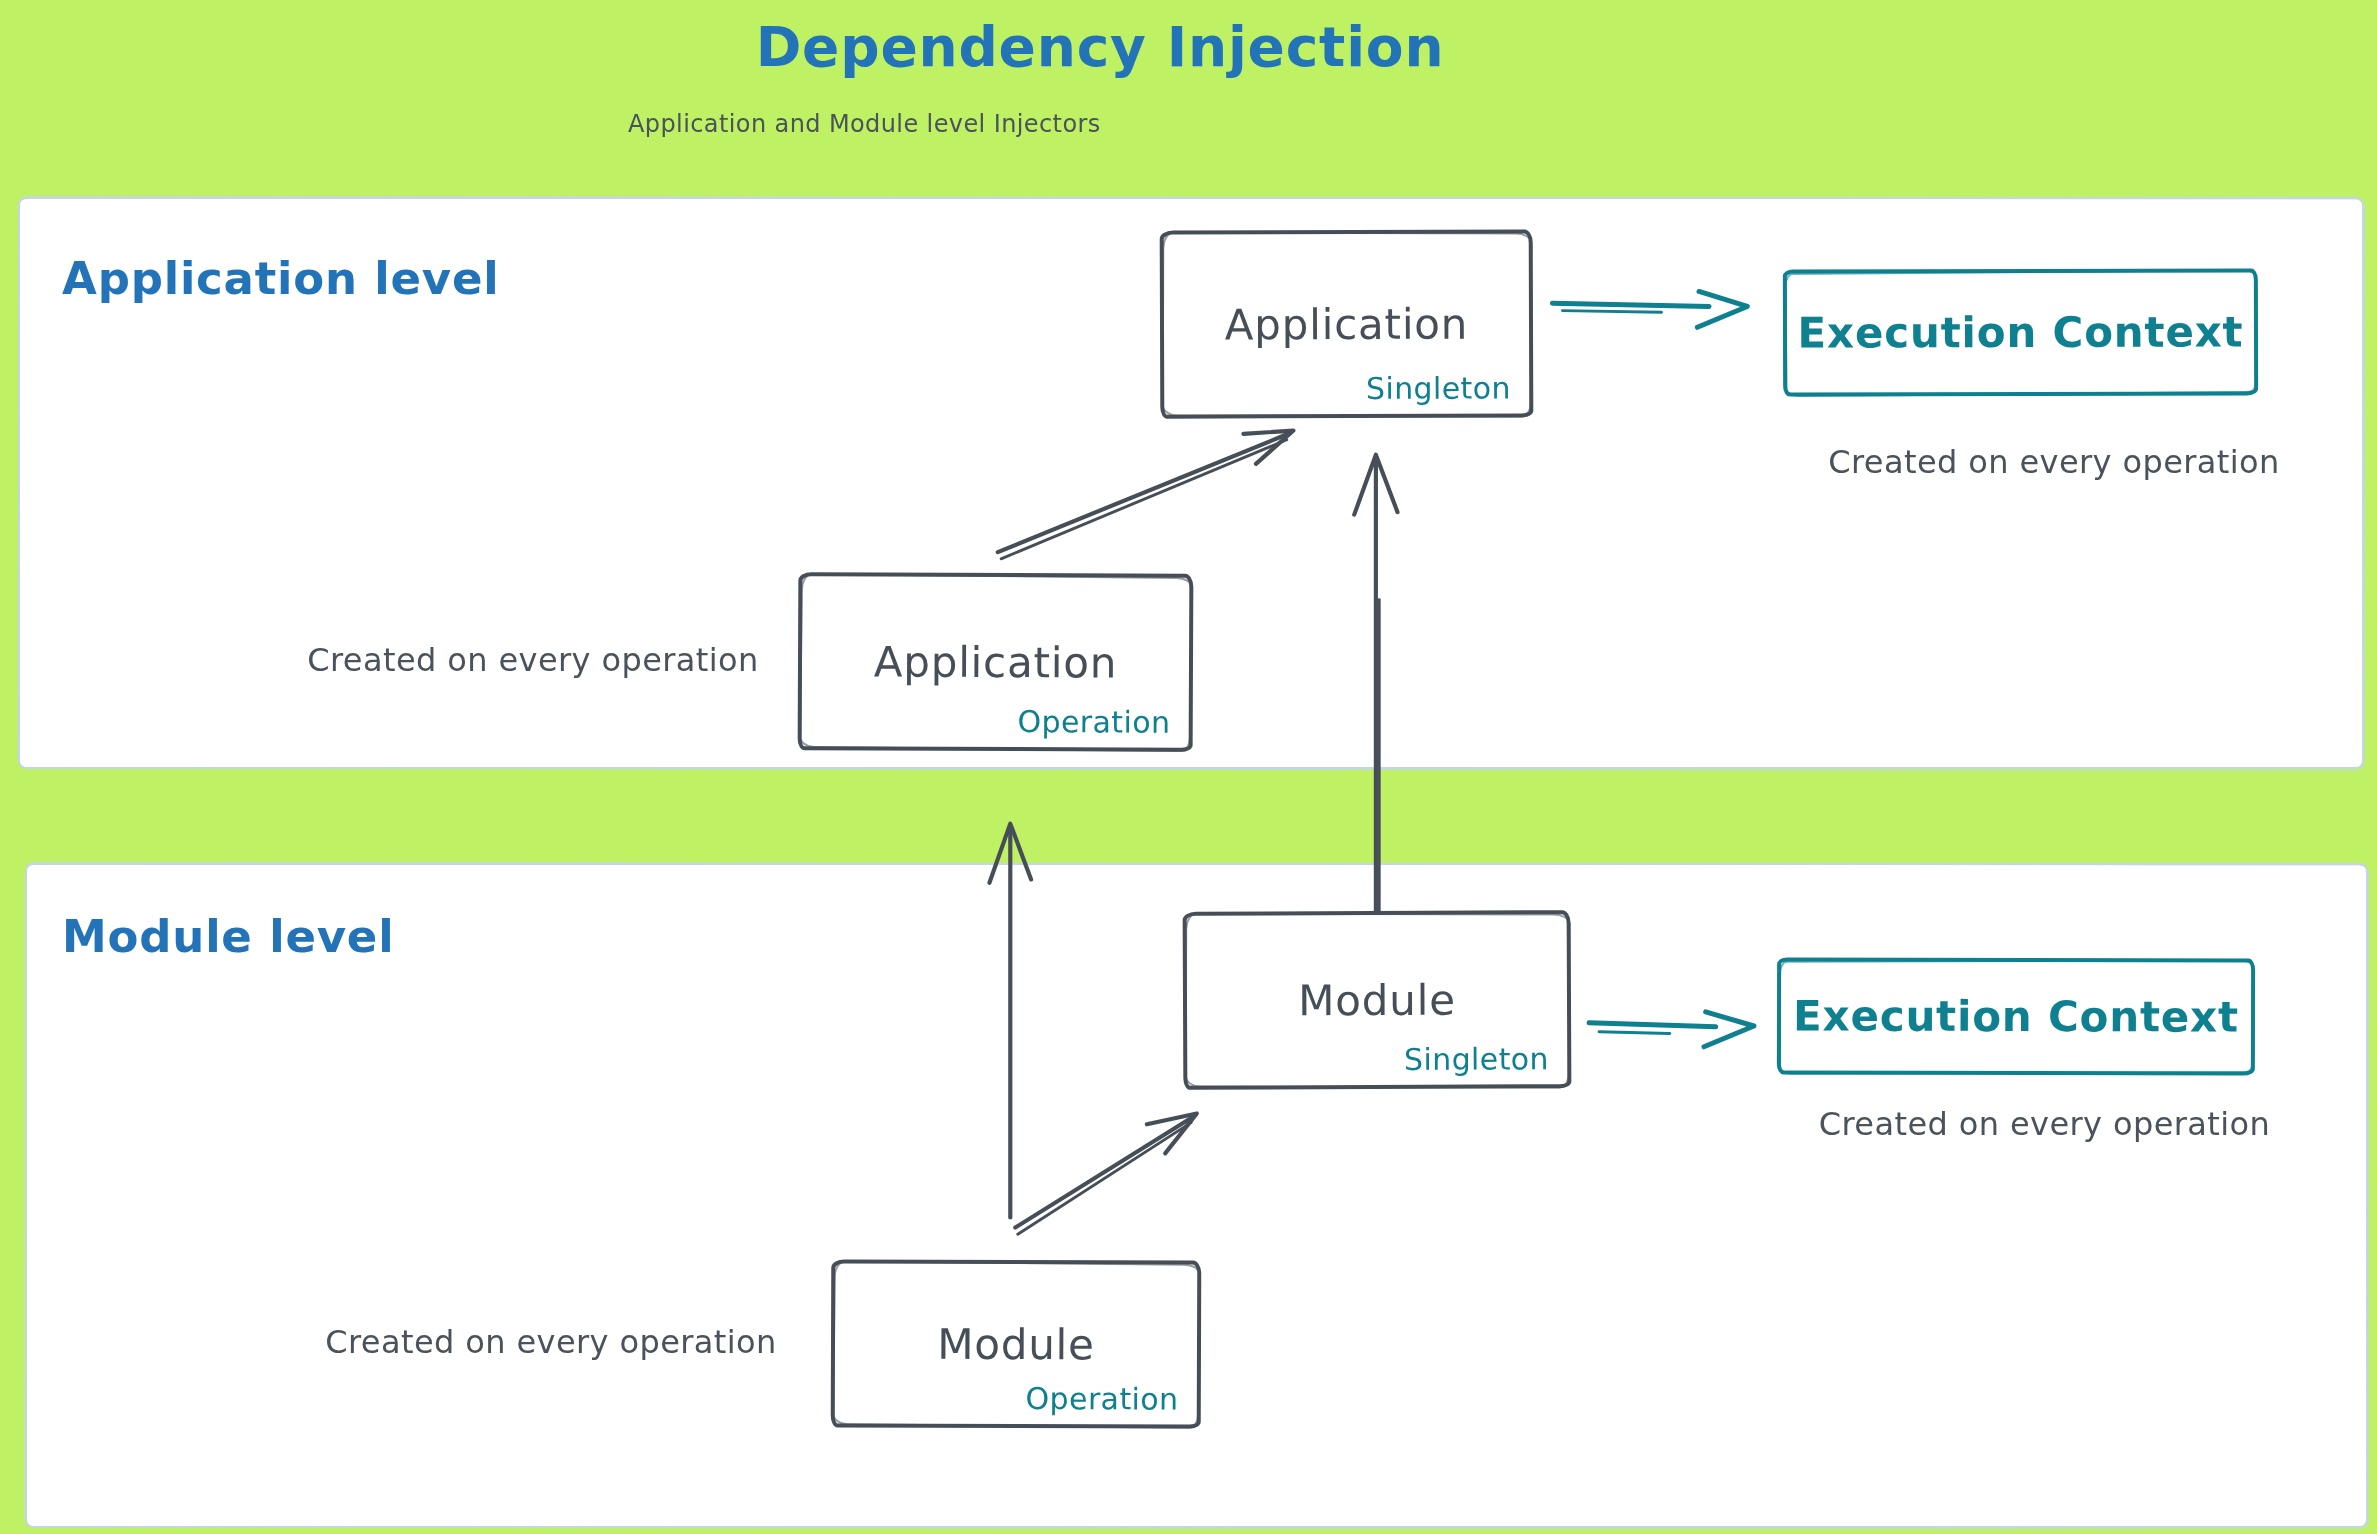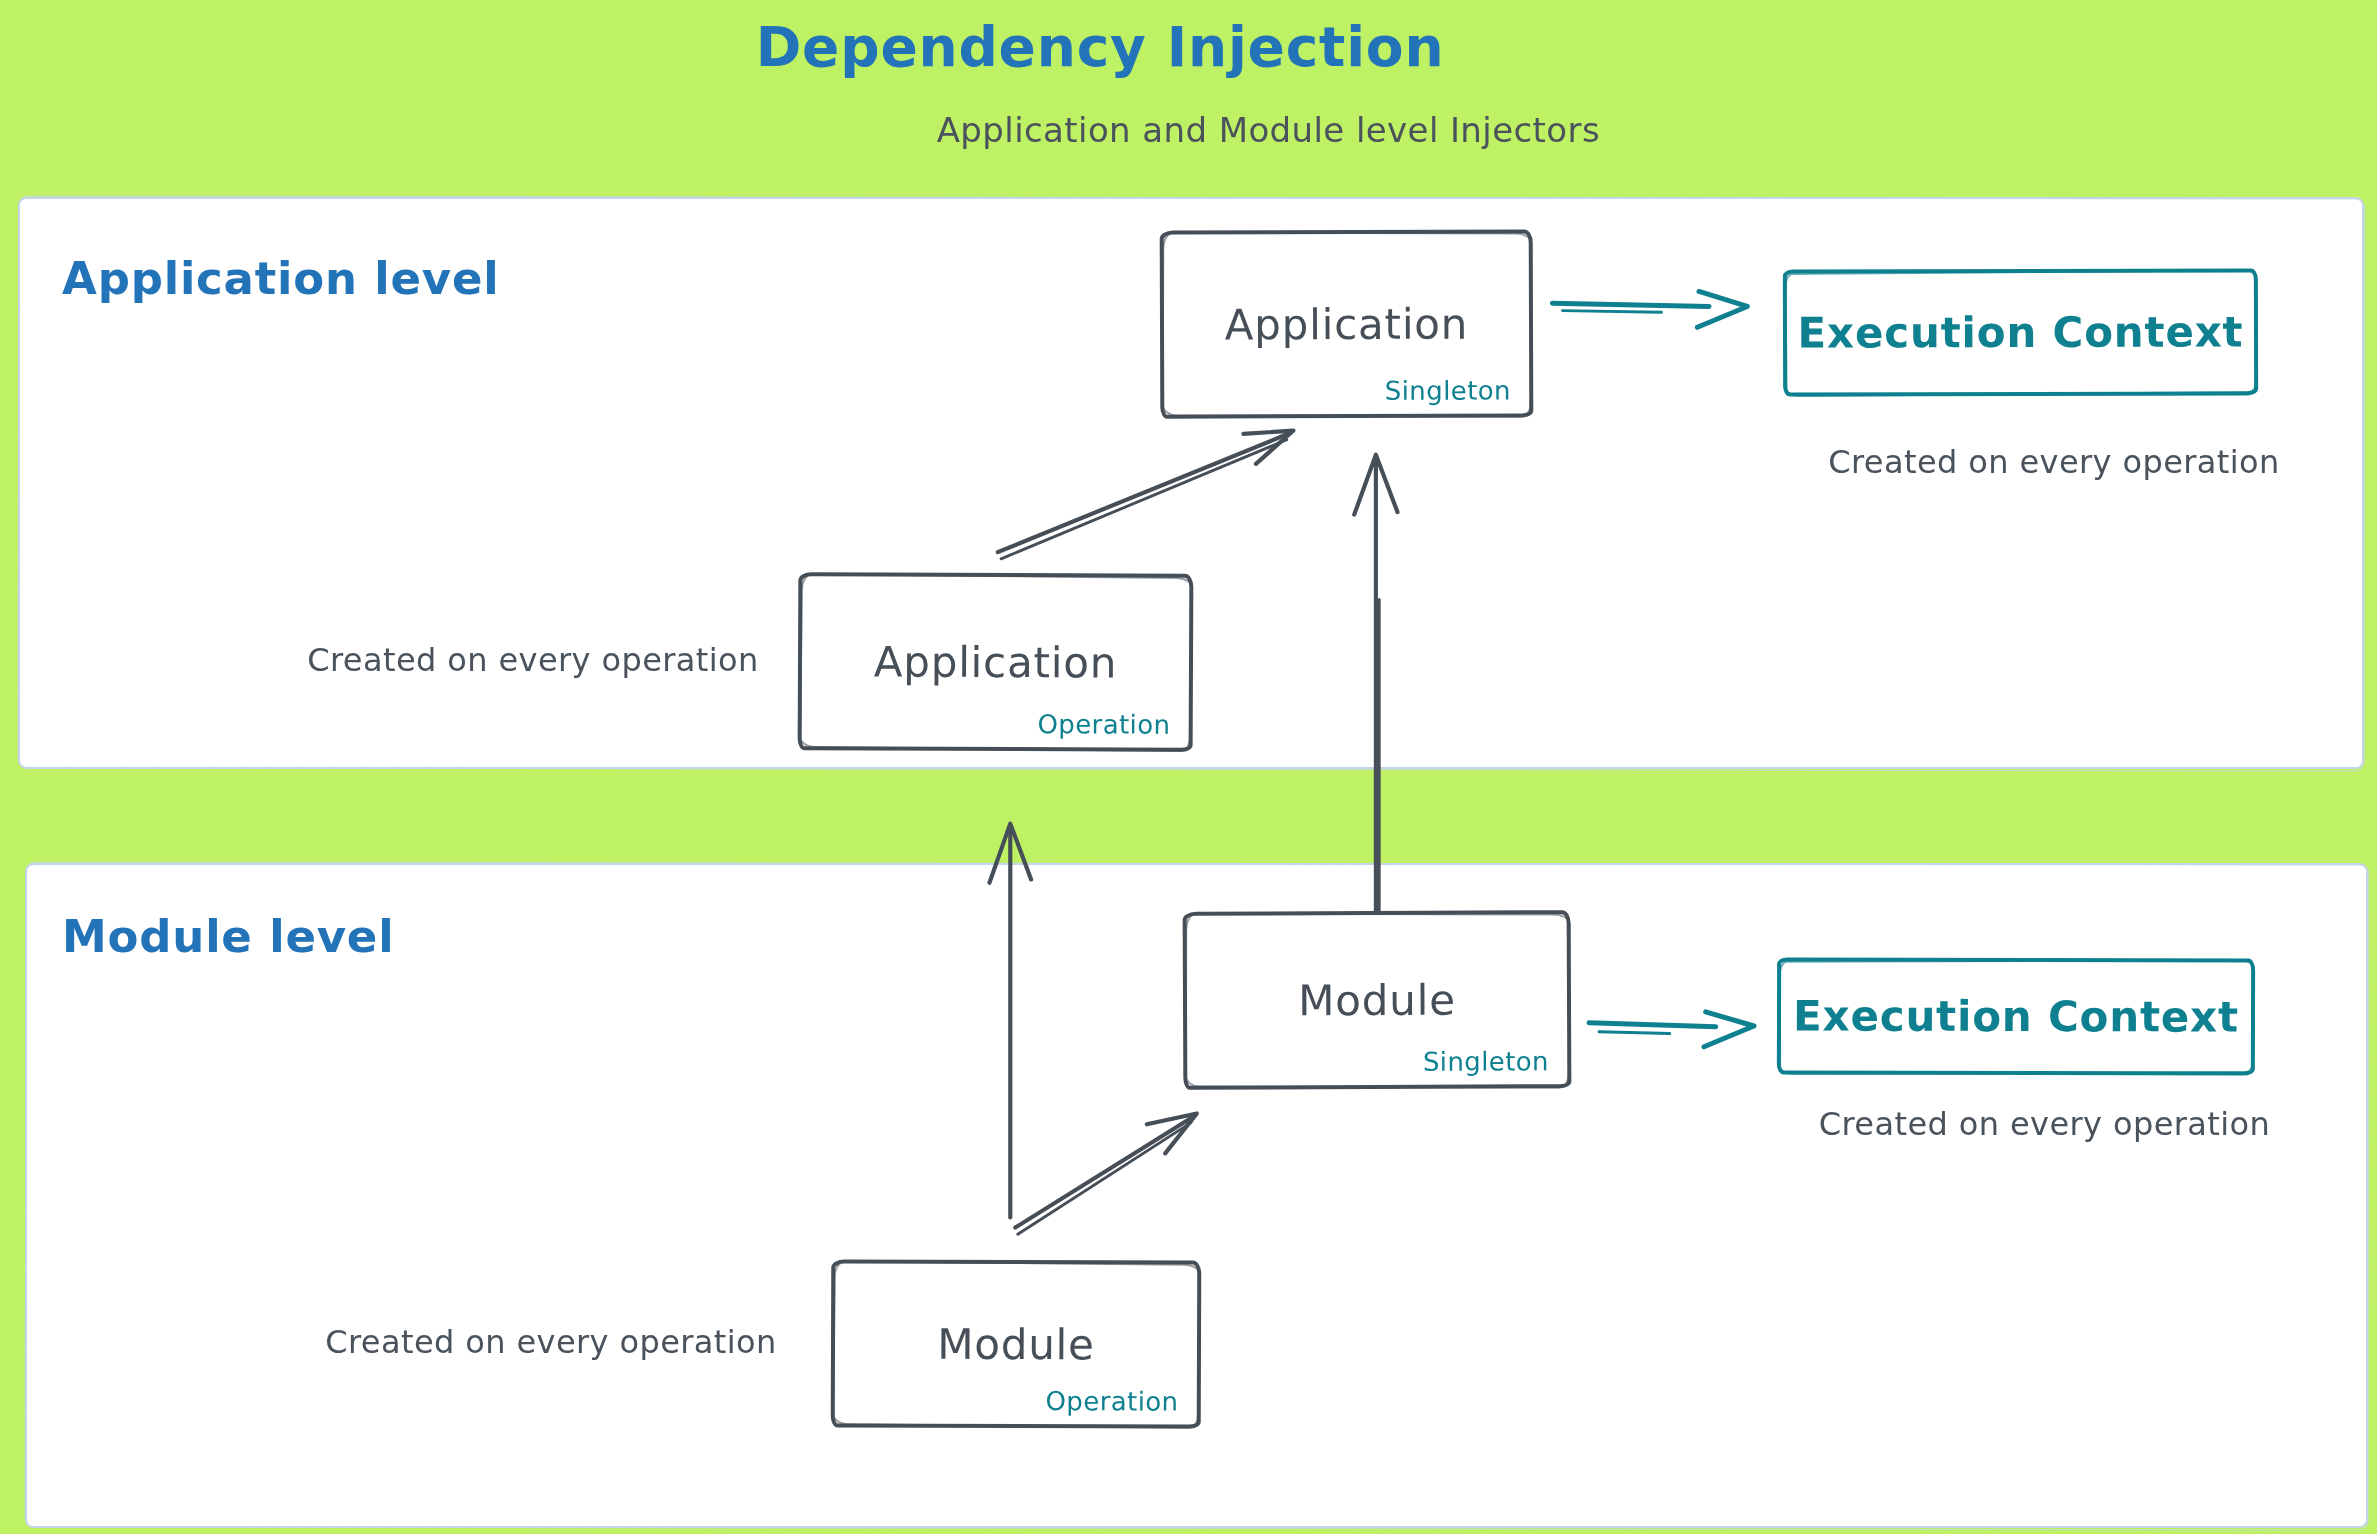--- a/index.html
+++ b/index.html
@@ -12,22 +12,22 @@
   html,body{margin:0;padding:0;background:#ffffff;}
   #canvas{
     position:relative;width:2377px;height:1534px;background:#bef264;overflow:hidden;
     font-family:"DejaVu Sans", sans-serif;
   }
   .title{
     position:absolute;left:600px;top:15px;width:1000px;text-align:center;
     font-size:55px;font-weight:700;color:var(--blue);letter-spacing:0.8px;
   }
   .subtitle{
-    position:absolute;left:600px;top:110px;width:1000px;text-align:right;
-    font-size:34px;font-weight:500;color:var(--muted);letter-spacing:0.4px;
+    position:absolute;left:628px;top:110px;width:1000px;text-align:left;
+    font-size:24px;font-weight:500;color:var(--muted);letter-spacing:0.4px;
   }
   .level{
     position:absolute;border:2.5px solid var(--cborder);border-radius:8.3px;background:#ffffff;
   }
   .level::before{
     content:"";position:absolute;inset:-2.5px;border:1.7px solid var(--cborder);
     border-radius:10px;transform:rotate(.08deg);opacity:.75;
   }
   #app-level{left:18.3px;top:197px;width:2342px;height:568px;}
   #module-level{left:25px;top:863px;width:2339px;height:661px;}
@@ -42,21 +42,21 @@
     display:flex;align-items:center;justify-content:center;
     box-sizing:border-box;
   }
   .sketch-box::before{
     content:"";position:absolute;inset:-2.5px;border:2.5px solid var(--ink);
     border-radius:11.7px 16.7px 10px 15px / 16.7px 10px 15px 11.7px;
     transform:rotate(.4deg);opacity:.55;pointer-events:none;
   }
   .box-name{font-size:42px;font-weight:500;color:var(--ink);letter-spacing:0.8px;}
   .box-scope{
-    position:absolute;right:18.3px;bottom:8.3px;font-size:26px;font-weight:500;
+    position:absolute;right:18.3px;bottom:8.3px;font-size:30px;font-weight:500;
     color:var(--teal);letter-spacing:0.4px;
   }
   #app-singleton{left:1160px;top:230px;width:373px;height:188px;transform:rotate(-.2deg);}
   #app-operation{left:798px;top:573px;width:395px;height:178px;transform:rotate(.25deg);}
   #module-singleton{left:1183px;top:911px;width:388px;height:178px;transform:rotate(-.25deg);}
   #module-operation{left:831px;top:1260px;width:370px;height:168px;transform:rotate(.2deg);}
   .ec-box{
     position:absolute;background:#fff;border:4.2px solid var(--teal);
     border-radius:10px 6.7px 11.7px 6.7px / 6.7px 11.7px 6.7px 10px;
     display:flex;align-items:center;justify-content:center;box-sizing:border-box;

